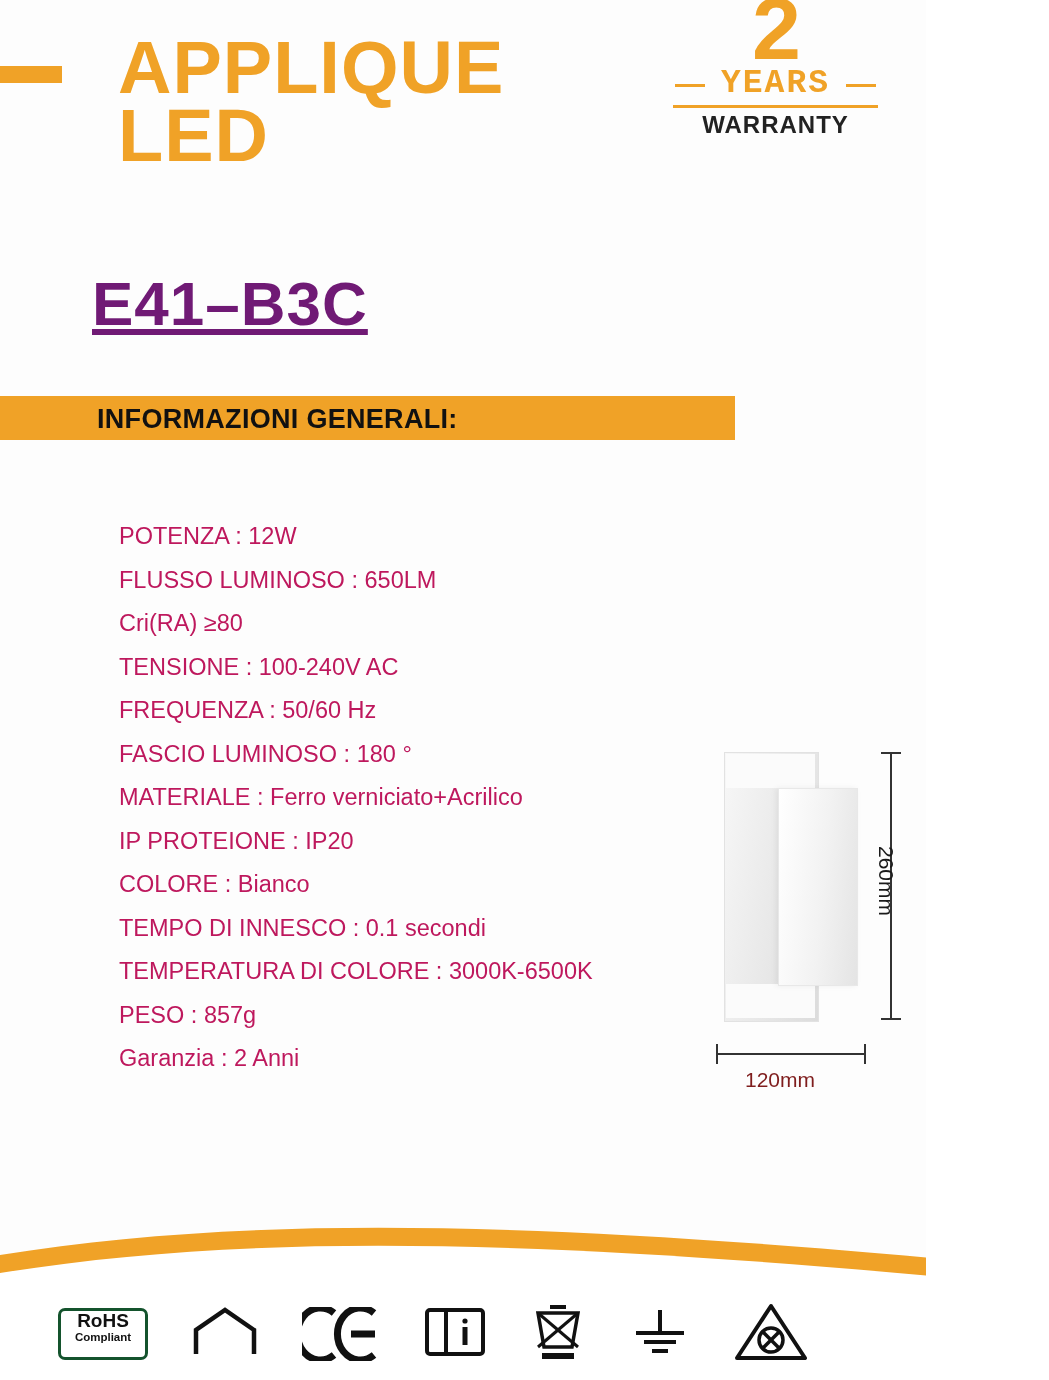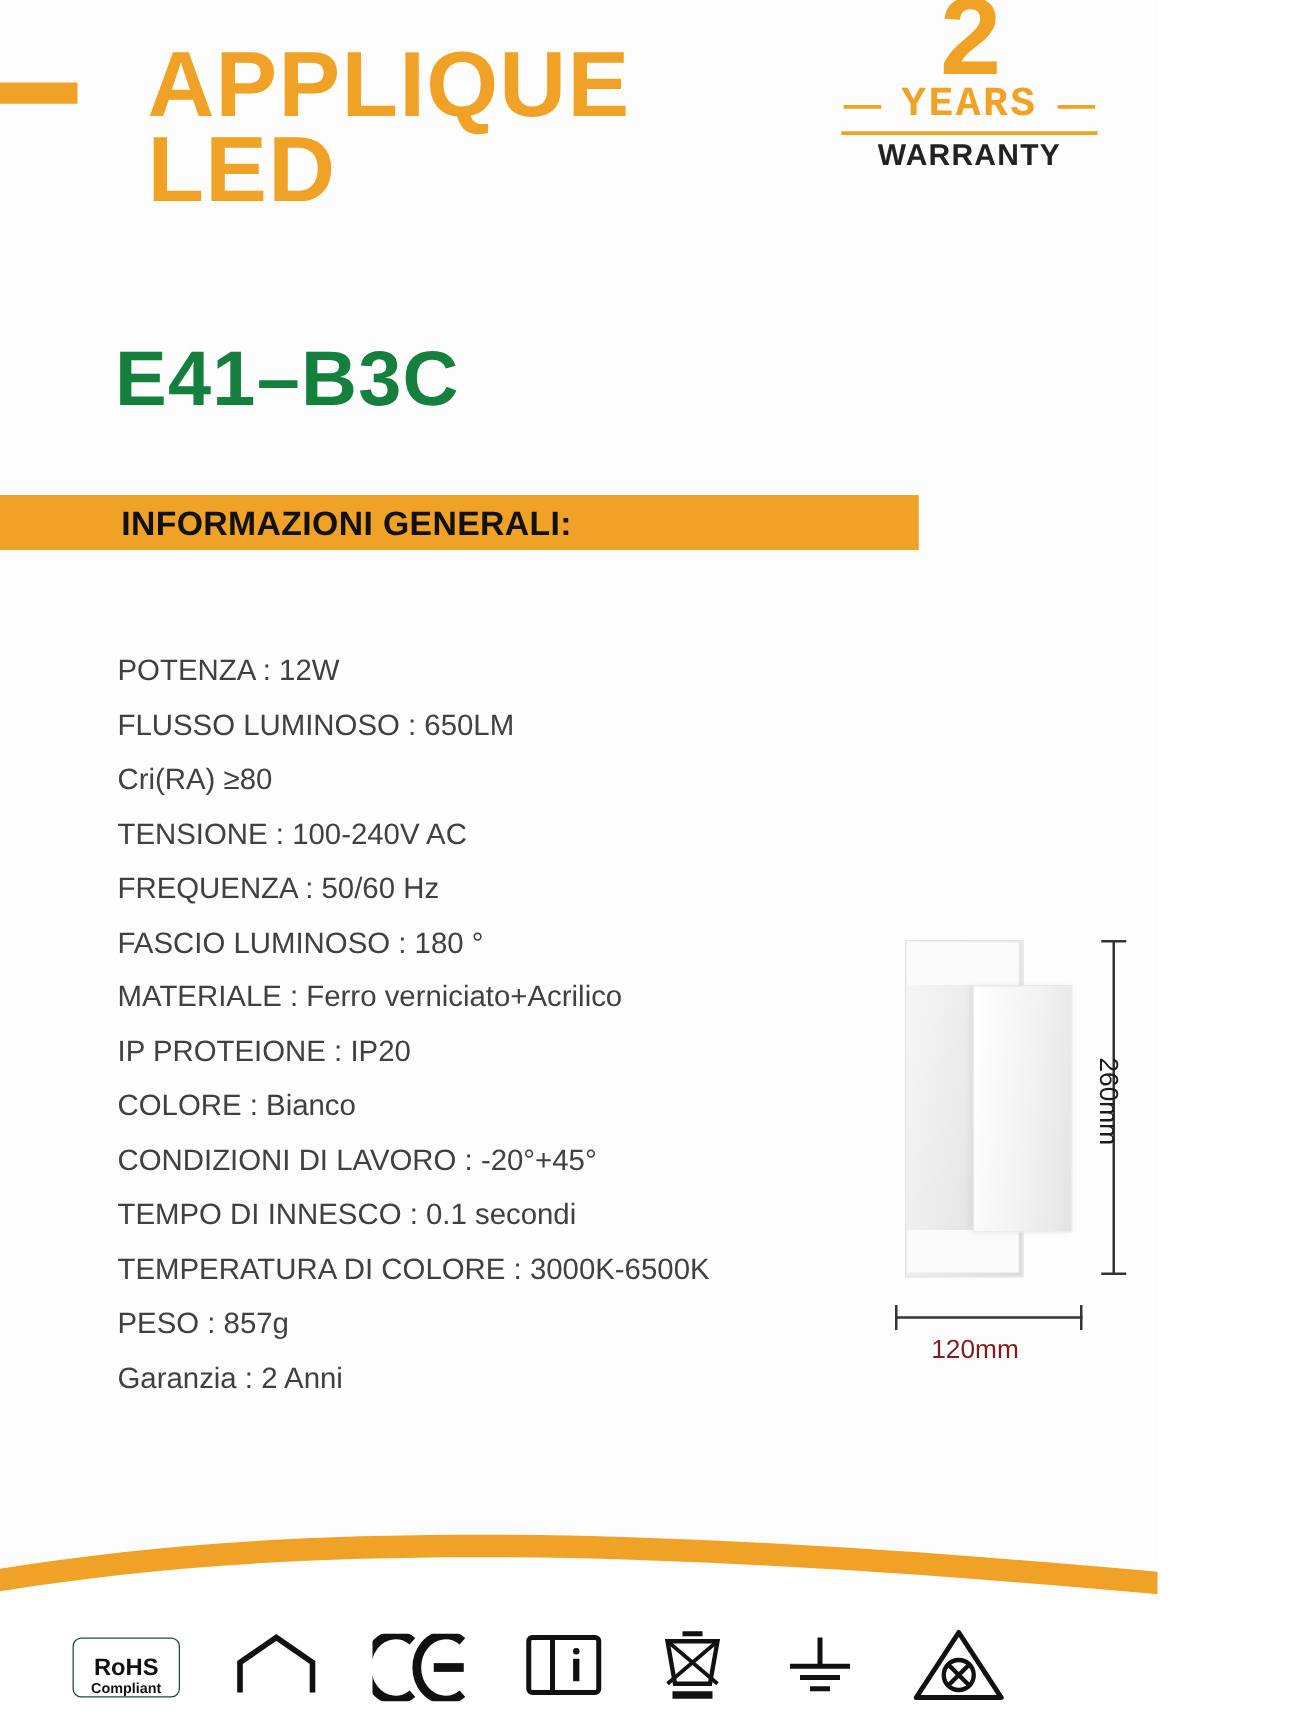--- a/index.html
+++ b/index.html
@@ -91,22 +91,23 @@
     letter-spacing: 1px;
   }
 
   
   .model {
     position: absolute;
     left: 92px;
     top: 268px;
     font-size: 62px;
     font-weight: bold;
-    color: #15803d;
+    color: #701a75;
     letter-spacing: 1px;
+    text-decoration: underline;
   }
 
   
   .section-bar {
     position: absolute;
     left: 0px;
     top: 396px;
     width: 735px;
     height: 44px;
     background: #f0a227;
@@ -124,25 +125,26 @@
 
   
   .specs {
     position: absolute;
     left: 94px;
     top: 525px;
     width: 620px;
   }
   .spec-row {
     font-size: 23.5px;
-    color: #404040;
+    color: #be185d;
     line-height: 1.0;
     margin-bottom: 20px;
     white-space: nowrap;
     font-family: "Liberation Sans", sans-serif;
+    margin-left: 25px;
   }
 
   
   .product {
     position: absolute;
     left: 716px;
     top: 752px;
     width: 150px;
     height: 268px;
   }
@@ -259,26 +261,26 @@
     align-items: center;
     padding-left: 58px;
     box-sizing: border-box;
     gap: 44px;
   }
   .ficon { position: relative; }
 
   .rohs-box {
     width: 84px;
     height: 46px;
-    border: 1px solid #14532d;
+    border: 3px solid #14532d;
     border-radius: 7px;
     display: flex;
     flex-direction: column;
     align-items: center;
-    justify-content: flex-end;
+    justify-content: flex-start;
     line-height: 1;
   }
   .rohs-box .r1 { font-size: 19px; font-weight: bold; color:#111; }
   .rohs-box .r2 { font-size: 11.5px; font-weight: bold; color:#111; margin-top:2px;}
 
   .ce-mark { font-size: 0; }
 </style>
 </head>
 <body>
 
@@ -307,21 +309,20 @@
   <div class="specs">
     <div class="spec-row">POTENZA : 12W</div>
     <div class="spec-row">FLUSSO LUMINOSO : 650LM</div>
     <div class="spec-row">Cri(RA) ≥80</div>
     <div class="spec-row">TENSIONE : 100-240V AC</div>
     <div class="spec-row">FREQUENZA : 50/60 Hz</div>
     <div class="spec-row">FASCIO LUMINOSO : 180 °</div>
     <div class="spec-row">MATERIALE : Ferro verniciato+Acrilico</div>
     <div class="spec-row">IP PROTEIONE : IP20</div>
     <div class="spec-row">COLORE : Bianco</div>
-    <div class="spec-row">CONDIZIONI DI LAVORO : -20°+45°</div>
     <div class="spec-row">TEMPO DI INNESCO : 0.1 secondi</div>
     <div class="spec-row">TEMPERATURA DI COLORE : 3000K-6500K</div>
     <div class="spec-row">PESO : 857g</div>
     <div class="spec-row">Garanzia : 2 Anni</div>
   </div>
 
   <div class="product">
     <div class="lamp-back"></div>
     <div class="lamp-glow-top"></div>
     <div class="lamp-glow-bottom"></div>

